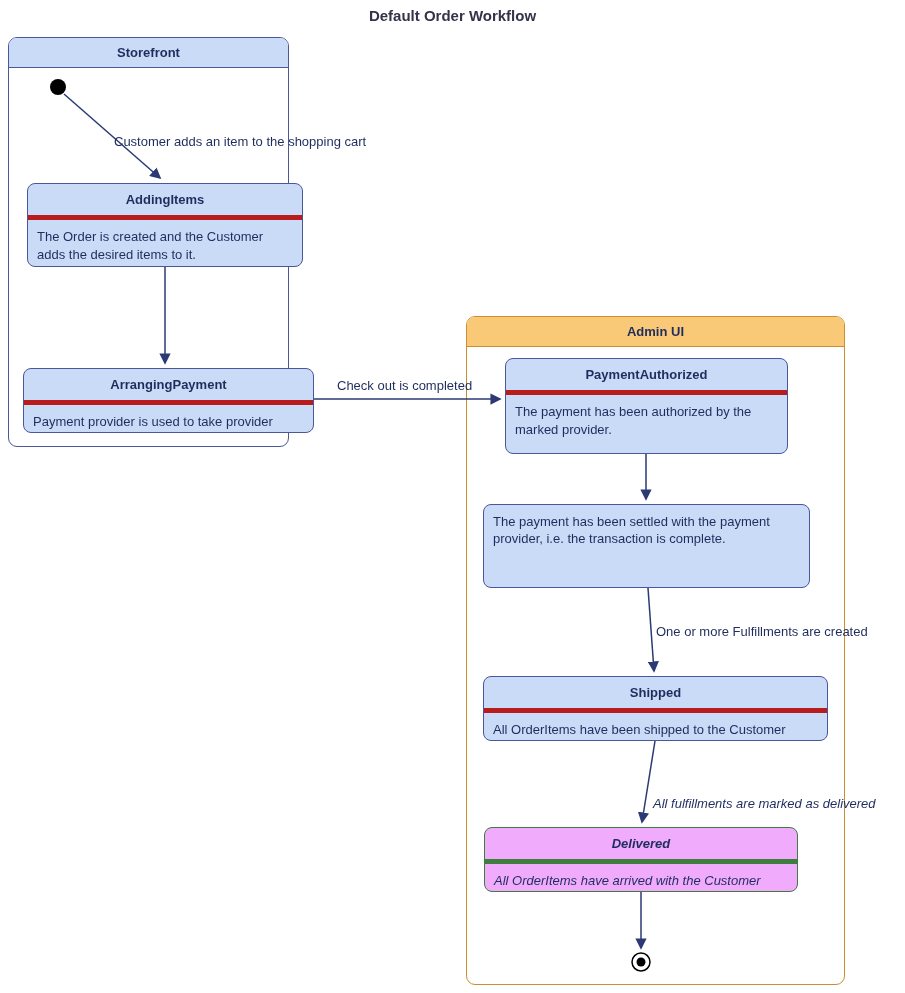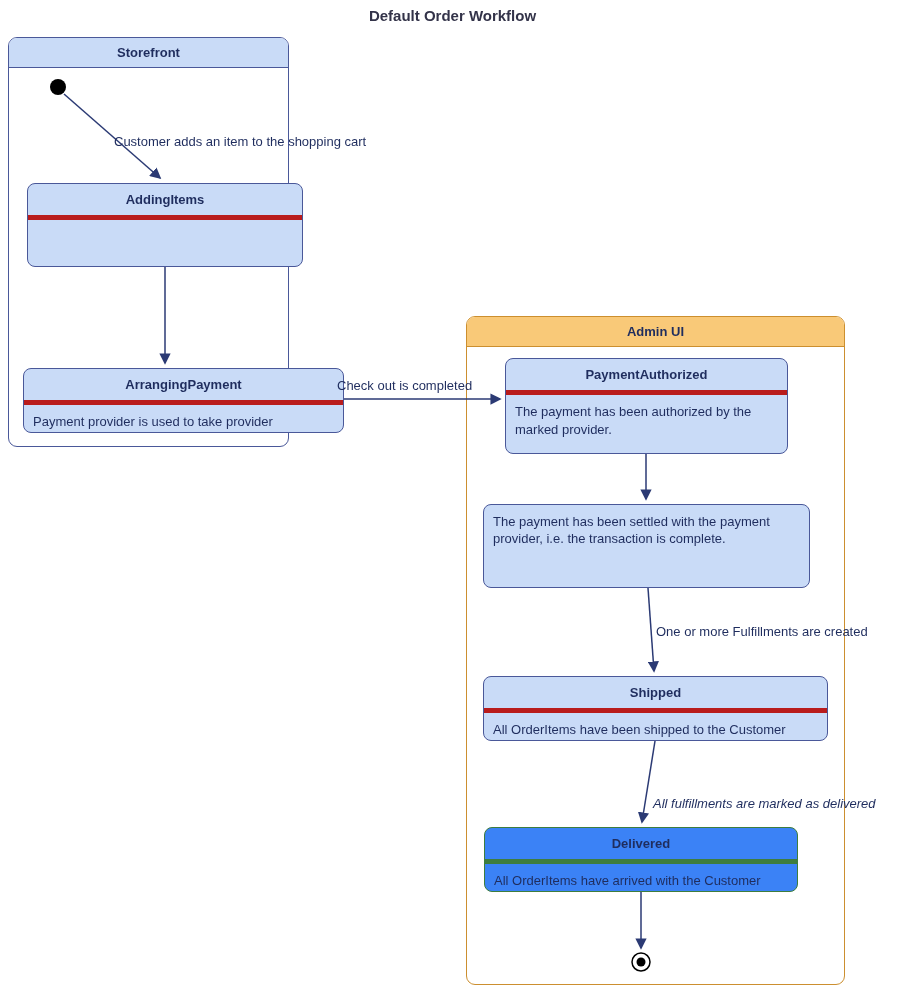--- a/index.html
+++ b/index.html
@@ -25,21 +25,21 @@
 
   .state {
     position:absolute; background:#c9dbf7; border:1px solid #4a5899;
     border-radius:8px; color:#1f2d5e; font-size:13px; overflow:hidden;
   }
   .state-title {
     font-weight:bold; text-align:center; padding:8px 6px 7px 6px;
     border-bottom:5px solid #b91c1c; line-height:1.25;
   }
   .state-body { padding:8px 9px; line-height:1.33; }
-  .state.green { background:#3b82f6; border-color:#3e7d3e; }
+  .state.green { background:#f0abfc; border-color:#3e7d3e;font-style:italic; }
   .state.green .state-title { border-bottom-color:#3e7d3e; }
 
   .edge-label {
     position:absolute; font-size:13px; color:#1f2d5e; white-space:nowrap;
   }
 
   svg.edges { position:absolute; top:0; left:0; pointer-events:none; }
 </style>
 </head>
 <body>
@@ -80,23 +80,24 @@
     <line x1="641" y1="892" x2="641" y2="948" stroke="#2b3a74" stroke-width="1.5" marker-end="url(#arrow)"></line>
 
     <g>
       <circle cx="641" cy="962" r="9" fill="#ffffff" stroke="#000000" stroke-width="1.5"></circle>
       <circle cx="641" cy="962" r="4.5" fill="#000000"></circle>
     </g>
   </svg>
 
   <div class="state" style="left:27px; top:183px; width:276px; height:84px;">
     <div class="state-title">AddingItems</div>
+    <div class="state-body">The Order is created and the Customer adds the desired items to it.</div>
   </div>
 
-  <div class="state" style="left:23px; top:368px; width:321px; height:65px;">
+  <div class="state" style="left:23px; top:368px; width:291px; height:65px;">
     <div class="state-title">ArrangingPayment</div>
     <div class="state-body">Payment provider is used to take provider</div>
   </div>
 
   <div class="state" style="left:505px; top:358px; width:283px; height:96px;">
     <div class="state-title">PaymentAuthorized</div>
     <div class="state-body">The payment has been authorized by the marked provider.</div>
   </div>
 
   <div class="state" style="left:483px; top:504px; width:327px; height:84px;">

